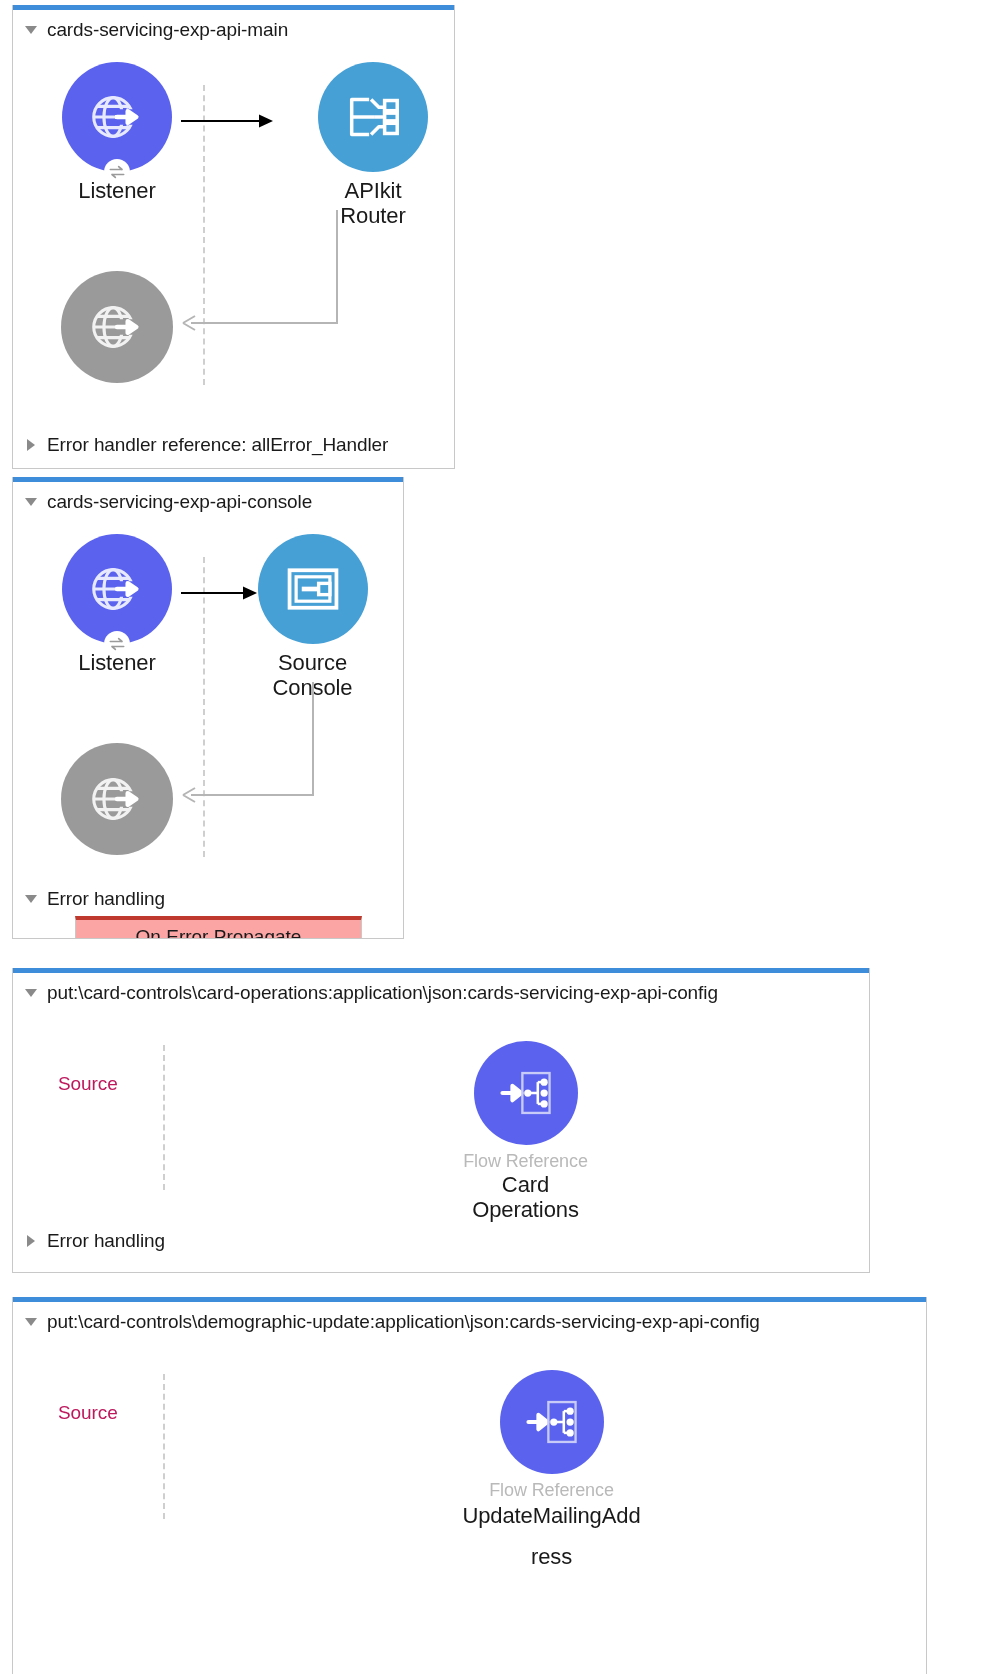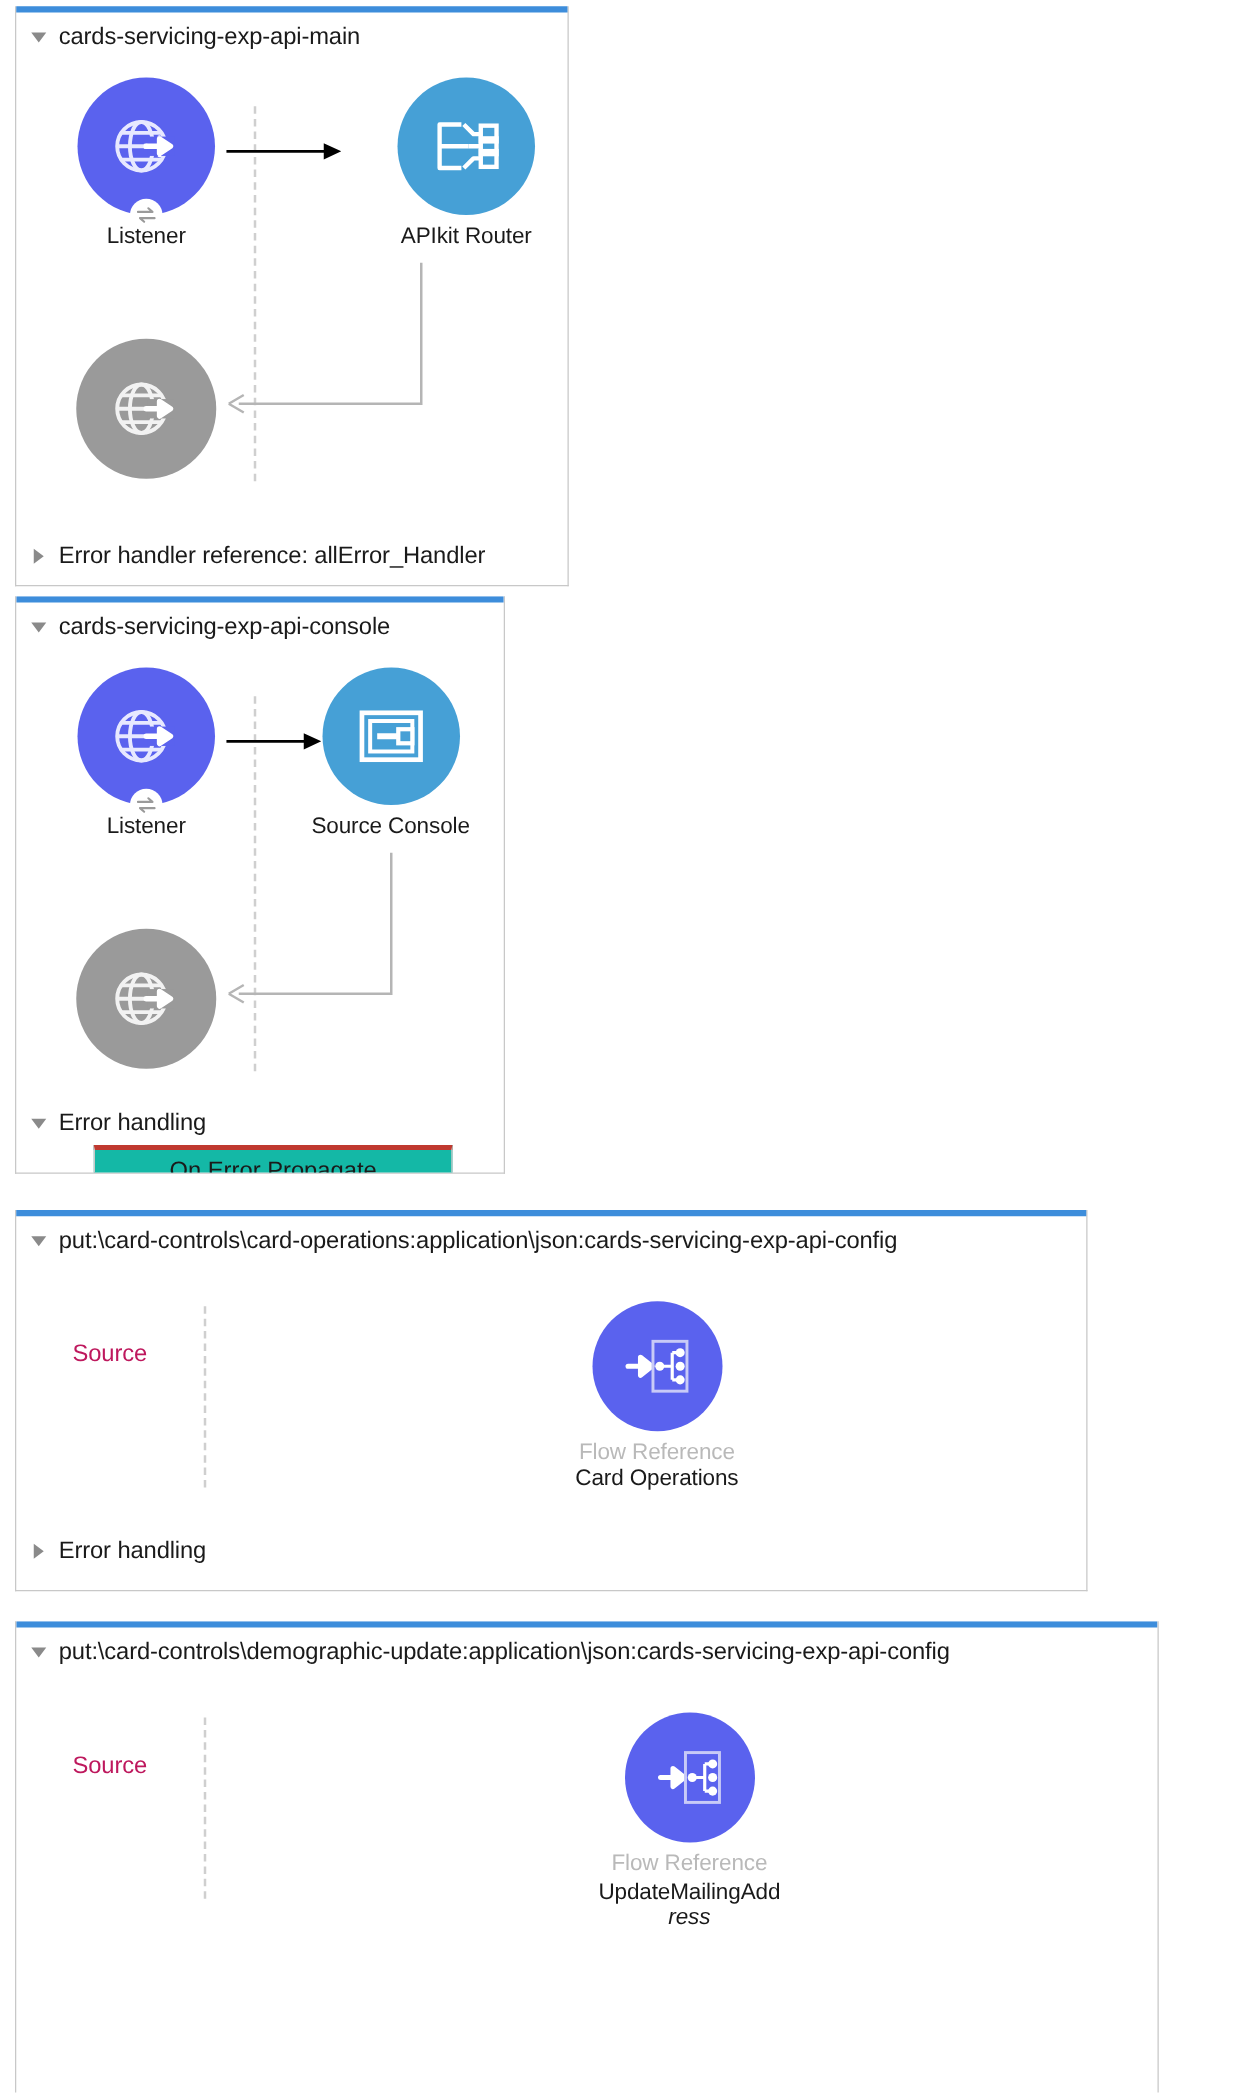--- a/index.html
+++ b/index.html
@@ -90,21 +90,21 @@
     flex-direction: column;
     align-items: center;
   }
   .node-circle {
     border-radius: 50%;
     display: flex; align-items: center; justify-content: center;
     position: relative;
   }
   .node-label {
     margin-top: 6px;
-    font-size: 18px;
+    font-size: 22px;
     color: #1a1a1a;
     text-align: center;
     letter-spacing: -0.1px;
     line-height: 1.15;
   }
   .node-sublabel {
     font-size: 18px;
     color: #b9b9b9;
     text-align: center;
     letter-spacing: -0.1px;
@@ -131,21 +131,21 @@
     font-size: 19px;
     color: #be185d;
     letter-spacing: -0.1px;
   }
 
   
   .err-strip {
     position: absolute;
     border: 1px solid #c8c8c8;
     border-top: 4px solid #c0392f;
-    background: #14b8a6;
+    background: #fca5a5;
     box-sizing: border-box;
     overflow: hidden;
   }
   .err-strip-title {
     font-size: 19px;
     color: #1a1a1a;
     text-align: center;
     padding-top: 6px;
     white-space: nowrap;
   }
@@ -379,17 +379,17 @@
             <line x1="45" y1="44" x2="51" y2="44"></line>
           </g>
           <circle cx="34" cy="32" r="4" fill="#ffffff"></circle>
           <circle cx="52" cy="20" r="4" fill="#ffffff"></circle>
           <circle cx="52" cy="32" r="4" fill="#ffffff"></circle>
           <circle cx="52" cy="44" r="4" fill="#ffffff"></circle>
         </svg>
       </div>
       <div class="node-sublabel" style="margin-top:6px;">Flow Reference</div>
       <div class="node-label" style="margin-top:2px;">UpdateMailingAdd</div>
-      <div class="node-label" style="margin-top:0;font-style:italic;">ress</div>
+      <div class="node-label" style="margin-top:16px;">ress</div>
     </div>
   </div>
 
 </div>
 
 </body></html>

